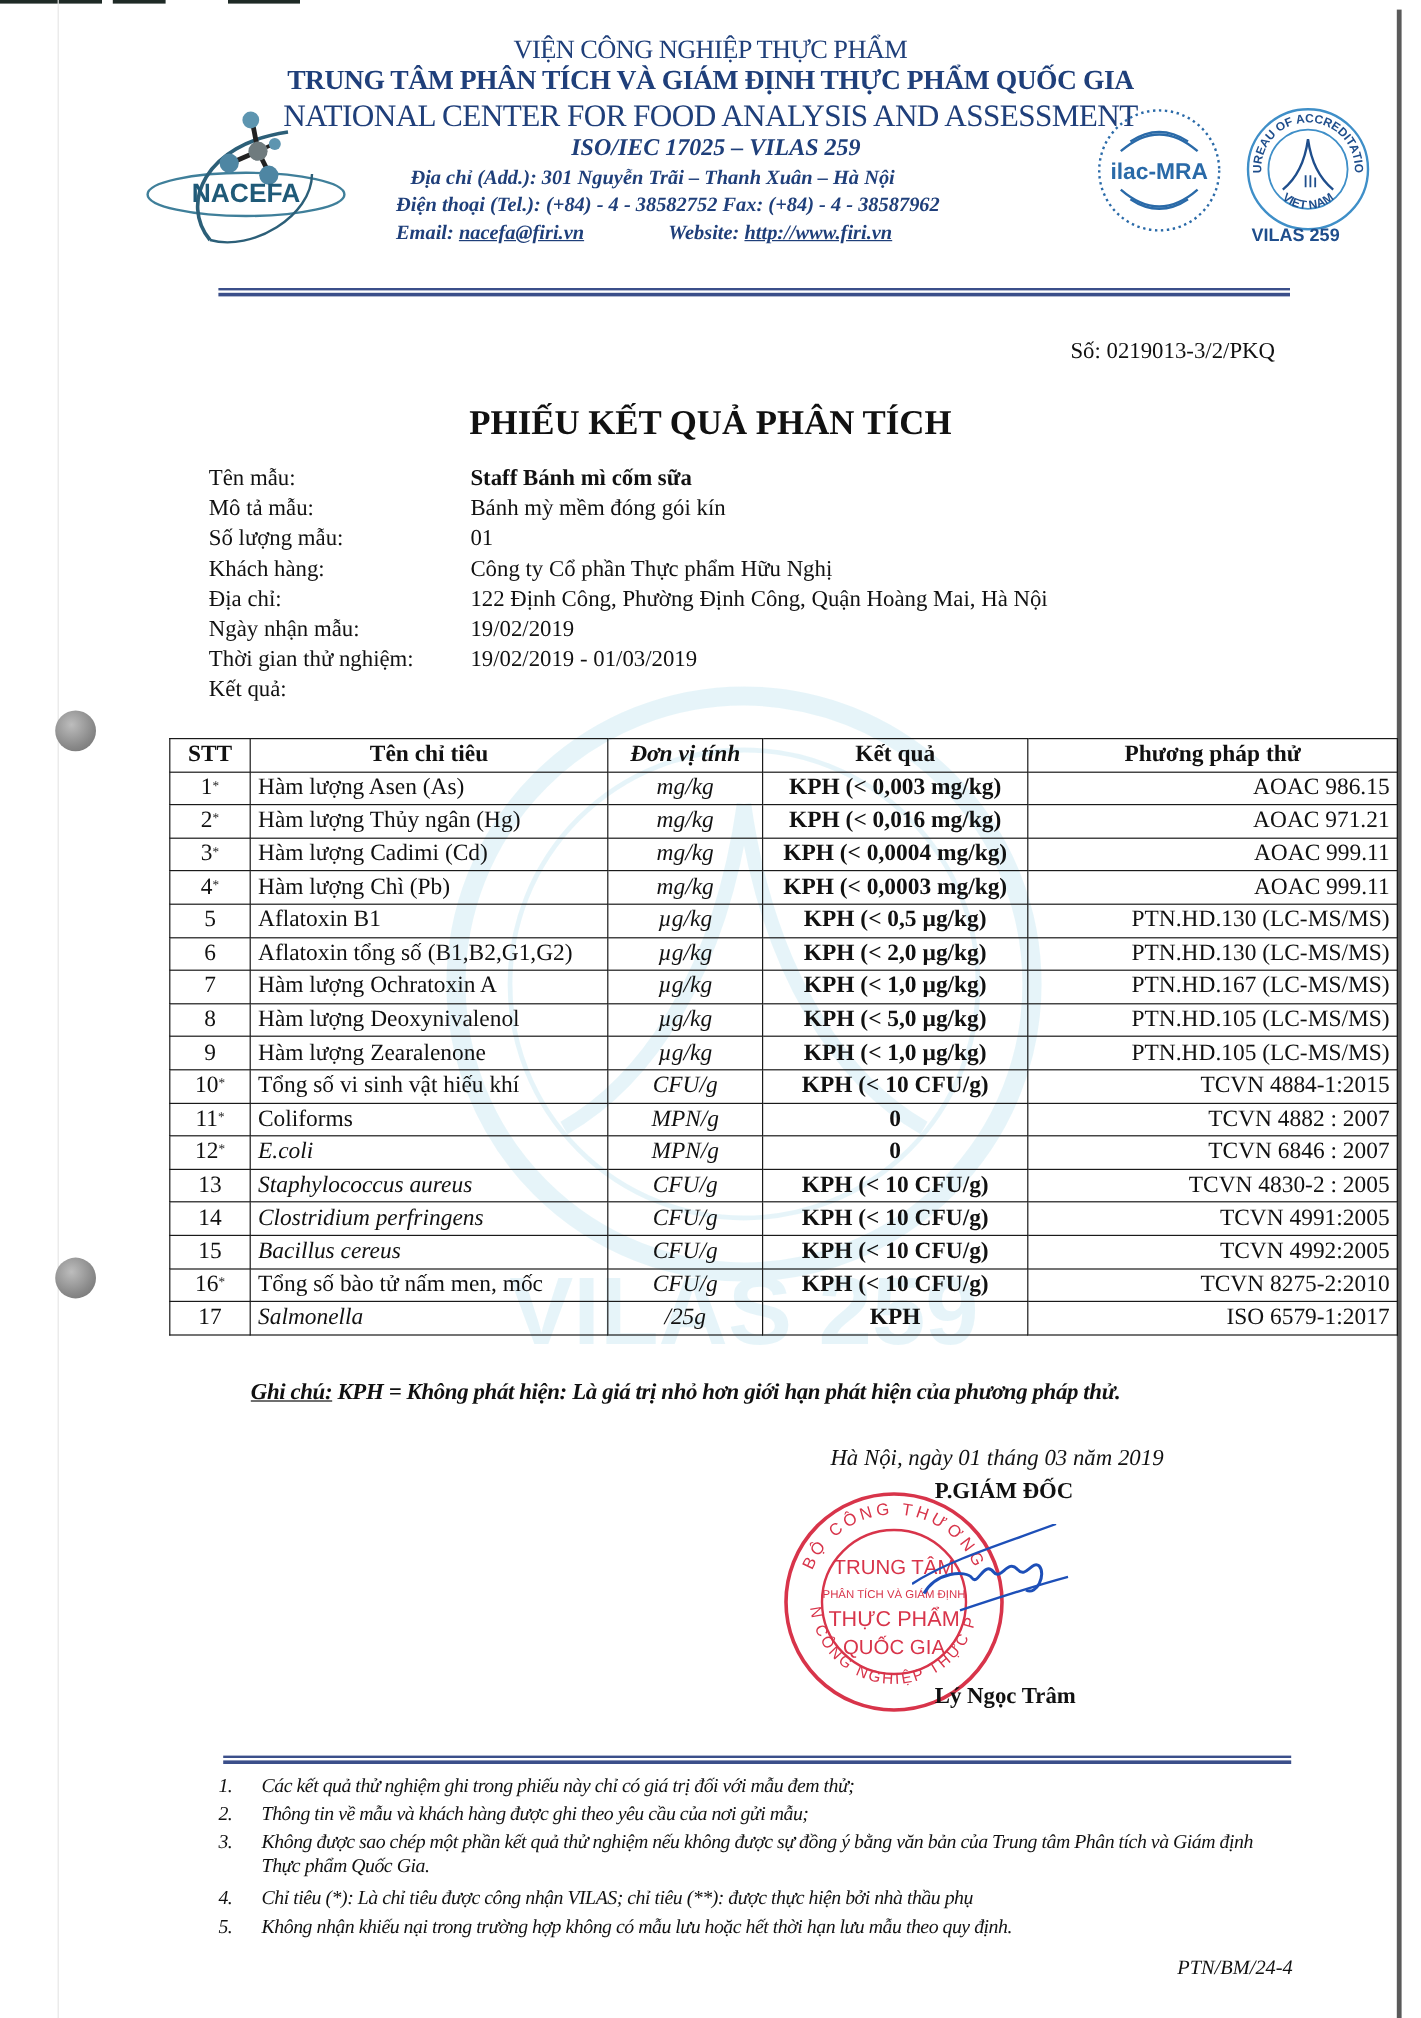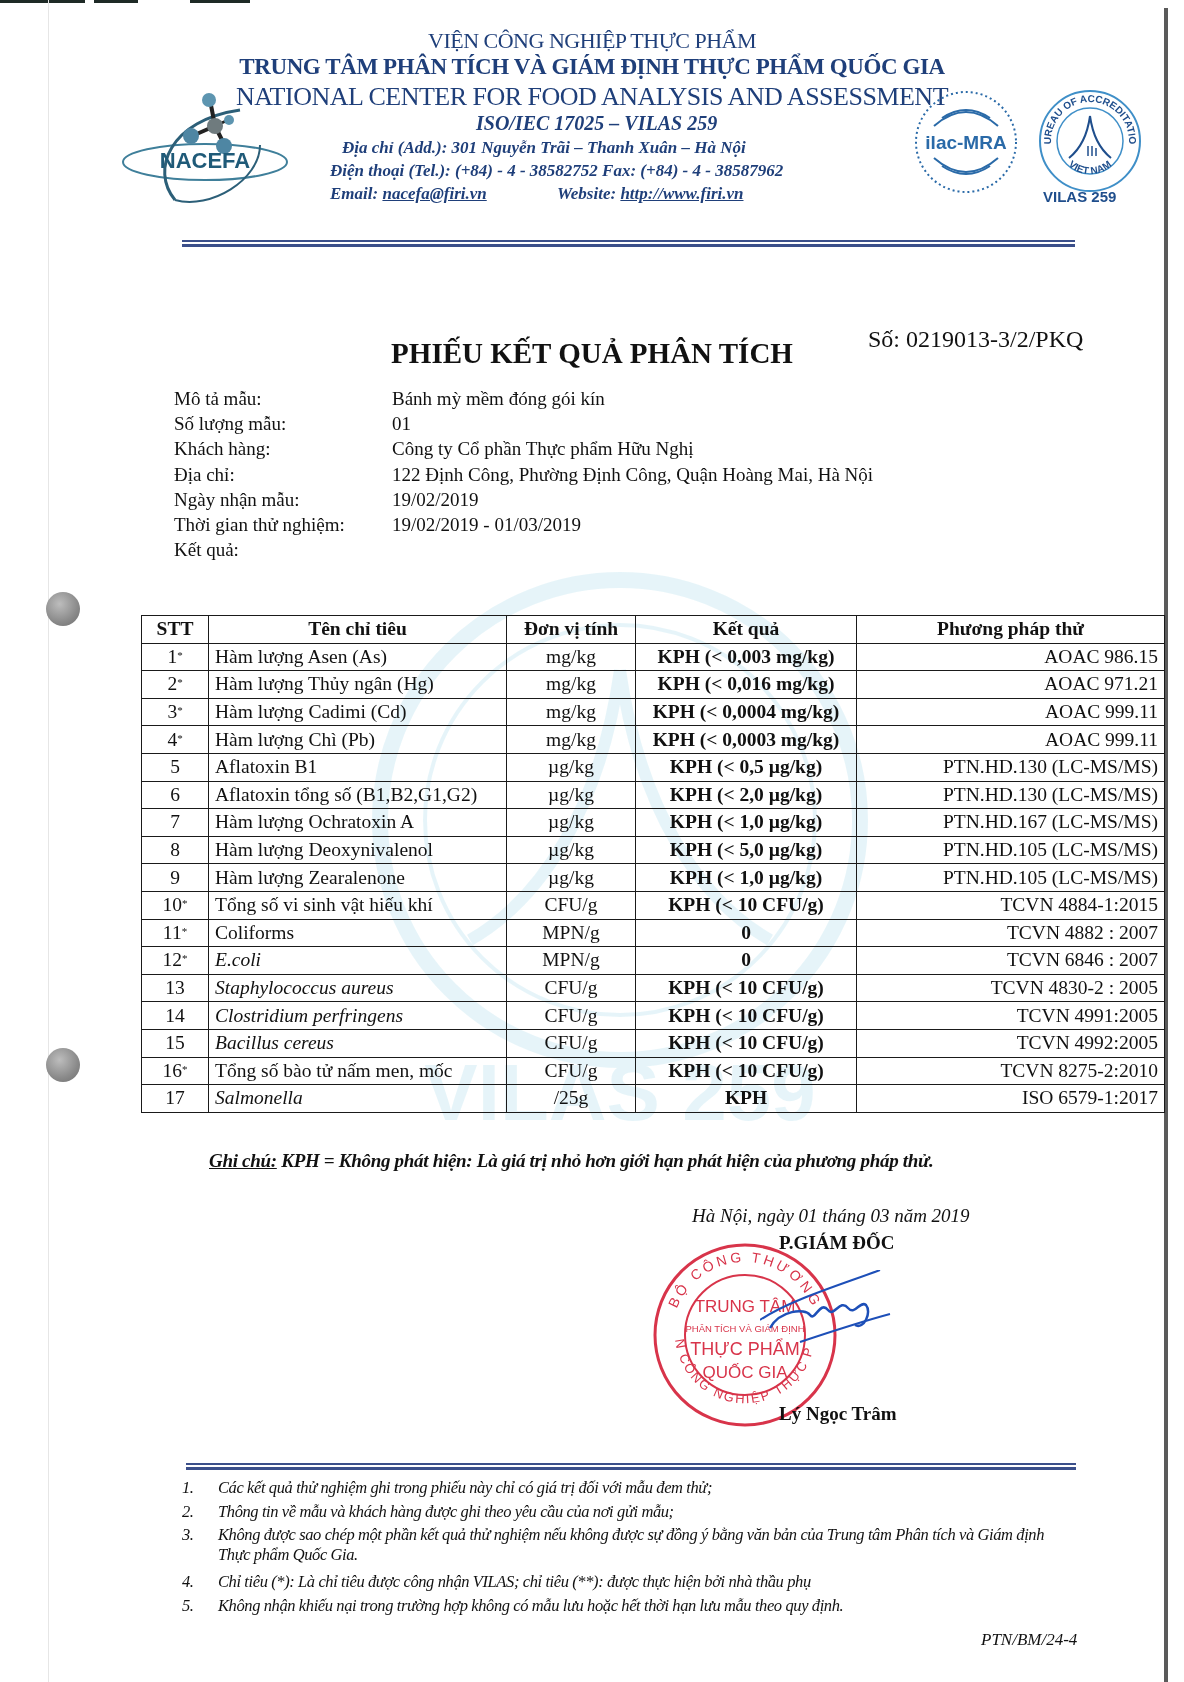--- a/index.html
+++ b/index.html
@@ -18,36 +18,36 @@
   .hdr-line3 { position:absolute; top:82px; left:0; width:1184px; text-align:center; font-size:26px; color:#1f3f7a; letter-spacing:-0.5px; }
   .hdr-iso { position:absolute; top:112px; left:476px; font-size:20px; font-weight:bold; font-style:italic; color:#1f3f7a; }
   .hdr-info { position:absolute; left:330px; font-size:17px; font-weight:bold; font-style:italic; color:#1f3f7a; white-space:nowrap; }
   .hdr-info a { color:#1f3f7a; text-decoration:underline; }
   .sep { position:absolute; left:182px; width:893px; }
   .sep .l1 { height:2px; background:#3b4f8a; }
   .sep .gap { height:2px; }
   .sep .l2 { height:3px; background:#3b4f8a; }
 
   
-  .docno { position:absolute; top:282px; left:868px; font-size:24px;margin-top:44px; }
+  .docno { position:absolute; top:282px; left:892px; font-size:19px; }
   .title { position:absolute; top:337px; left:0; width:1184px; text-align:center; font-size:29px; font-weight:bold; }
 
   
   .info { position:absolute; left:174px; top:388px; }
   .info-row { height:25.2px; font-size:19px; display:flex; }
   .info-row .lbl { width:218px; }
   .info-row .val.bold { font-weight:bold; }
 
   
   table.results { position:absolute; left:141px; top:615px; width:1024px; border-collapse:collapse; font-size:19.5px; }
   table.results td, table.results th { border:1.5px solid #1a1a1a; padding:0 6px; height:26.6px; line-height:24px; white-space:nowrap; }
   table.results th { font-weight:bold; text-align:center; }
   .c-stt { width:54px; text-align:center; }
   .c-name { width:285px; text-align:left; }
-  .c-unit { width:116px; text-align:center; }
+  .c-unit { width:116px; text-align:center;font-style:italic; }
   .c-res { width:208px; text-align:center; font-weight:bold; }
   .c-meth { text-align:right; }
   .italic { font-style:italic; }
   sup { font-size:11px; vertical-align:top; position:relative; top:-2px; }
 
   .note { position:absolute; top:1150px; left:209px; font-size:19px; font-weight:bold; font-style:italic; letter-spacing:-0.3px; }
   .note .lead { text-decoration:underline; }
 
   .place-date { position:absolute; top:1205px; left:692px; font-size:19px; font-style:italic; }
   .role { position:absolute; top:1232px; left:779px; font-size:19px; font-weight:bold; }
@@ -149,20 +149,24 @@
   <div class="l1"></div>
     <div class="gap"></div>
     <div class="l2"></div>
 </div>
 
 <div class="docno">Số: 0219013-3/2/PKQ</div>
 <div class="title">PHIẾU KẾT QUẢ PHÂN TÍCH</div>
 
 <div class="info">
   <div class="info-row">
+      <span class="lbl">Tên mẫu:</span>
+      <span class="val bold">Staff Bánh mì cốm sữa</span>
+    </div>
+  <div class="info-row">
       <span class="lbl">Mô tả mẫu:</span>
       <span class="val">Bánh mỳ mềm đóng gói kín</span>
     </div>
   <div class="info-row">
       <span class="lbl">Số lượng mẫu:</span>
       <span class="val">01</span>
     </div>
   <div class="info-row">
       <span class="lbl">Khách hàng:</span>
       <span class="val">Công ty Cổ phần Thực phẩm Hữu Nghị</span>

